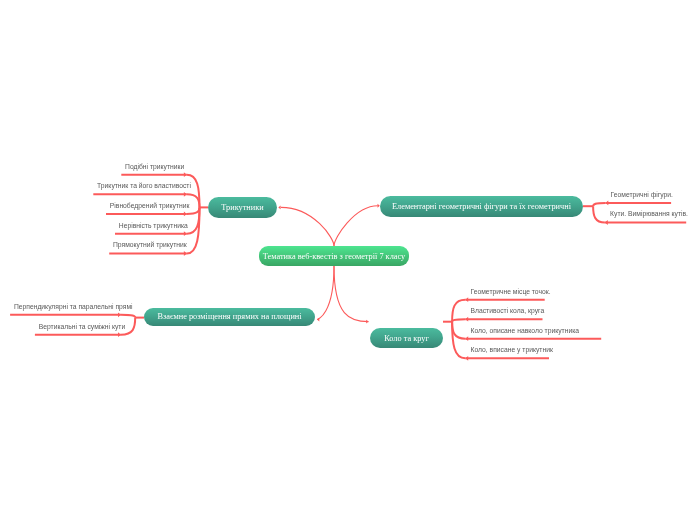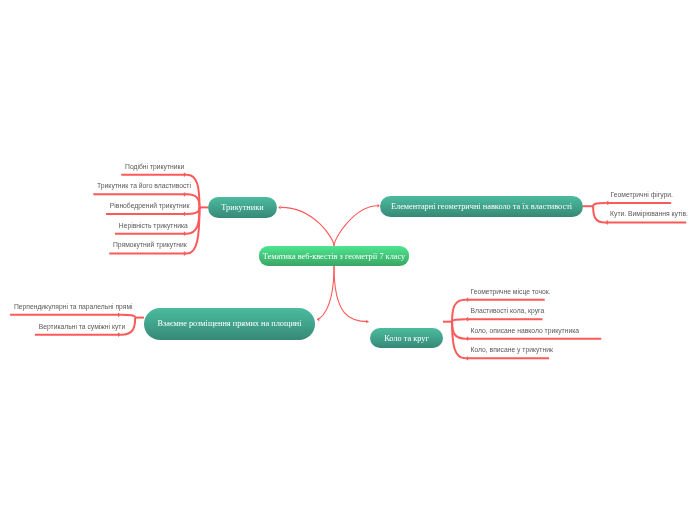--- a/index.html
+++ b/index.html
@@ -79,23 +79,23 @@
 <path d="M 278.30 207.40 L 280.60 205.45 L 280.60 209.35 Z" fill="#fc5a5a" stroke="none"></path>
 <path d="M 379.80 205.80 L 377.50 203.85 L 377.50 207.75 Z" fill="#fc5a5a" stroke="none"></path>
 <path d="M 317.00 319.50 L 319.30 317.55 L 319.30 321.45 Z" fill="#fc5a5a" stroke="none"></path>
 <path d="M 368.50 321.60 L 366.20 319.65 L 366.20 323.55 Z" fill="#fc5a5a" stroke="none"></path>
 </g>
 </svg>
     <div class="node pill" style="left:208px;top:197px;width:69px;height:20.5px;">
       <span>Трикутники</span>
     </div>
 <div class="node pill" style="left:380px;top:196px;width:203px;height:20.5px;">
-      <span>Елементарні геометричні навколо та їх властивості</span>
+      <span>Елементарні геометричні фігури та їх геометричні</span>
     </div>
-<div class="node pill" style="left:144px;top:307.5px;width:171px;height:32px;">
+<div class="node pill" style="left:144px;top:307.5px;width:171px;height:18px;">
       <span>Взаємне розміщення прямих на площині</span>
     </div>
 <div class="node pill" style="left:370px;top:328px;width:73px;height:20px;">
       <span>Коло та круг</span>
     </div>
 <div class="node center" style="left:259px;top:246px;width:150px;height:20px;">
       <span>Тематика веб-квестів з геометрії 7 класу</span>
     </div>
 <div class="leaf" style="left:125.1px;top:163.6px;">Подібні трикутники</div>
 <div class="leaf" style="left:97.1px;top:183.2px;">Трикутник та його властивості</div>

